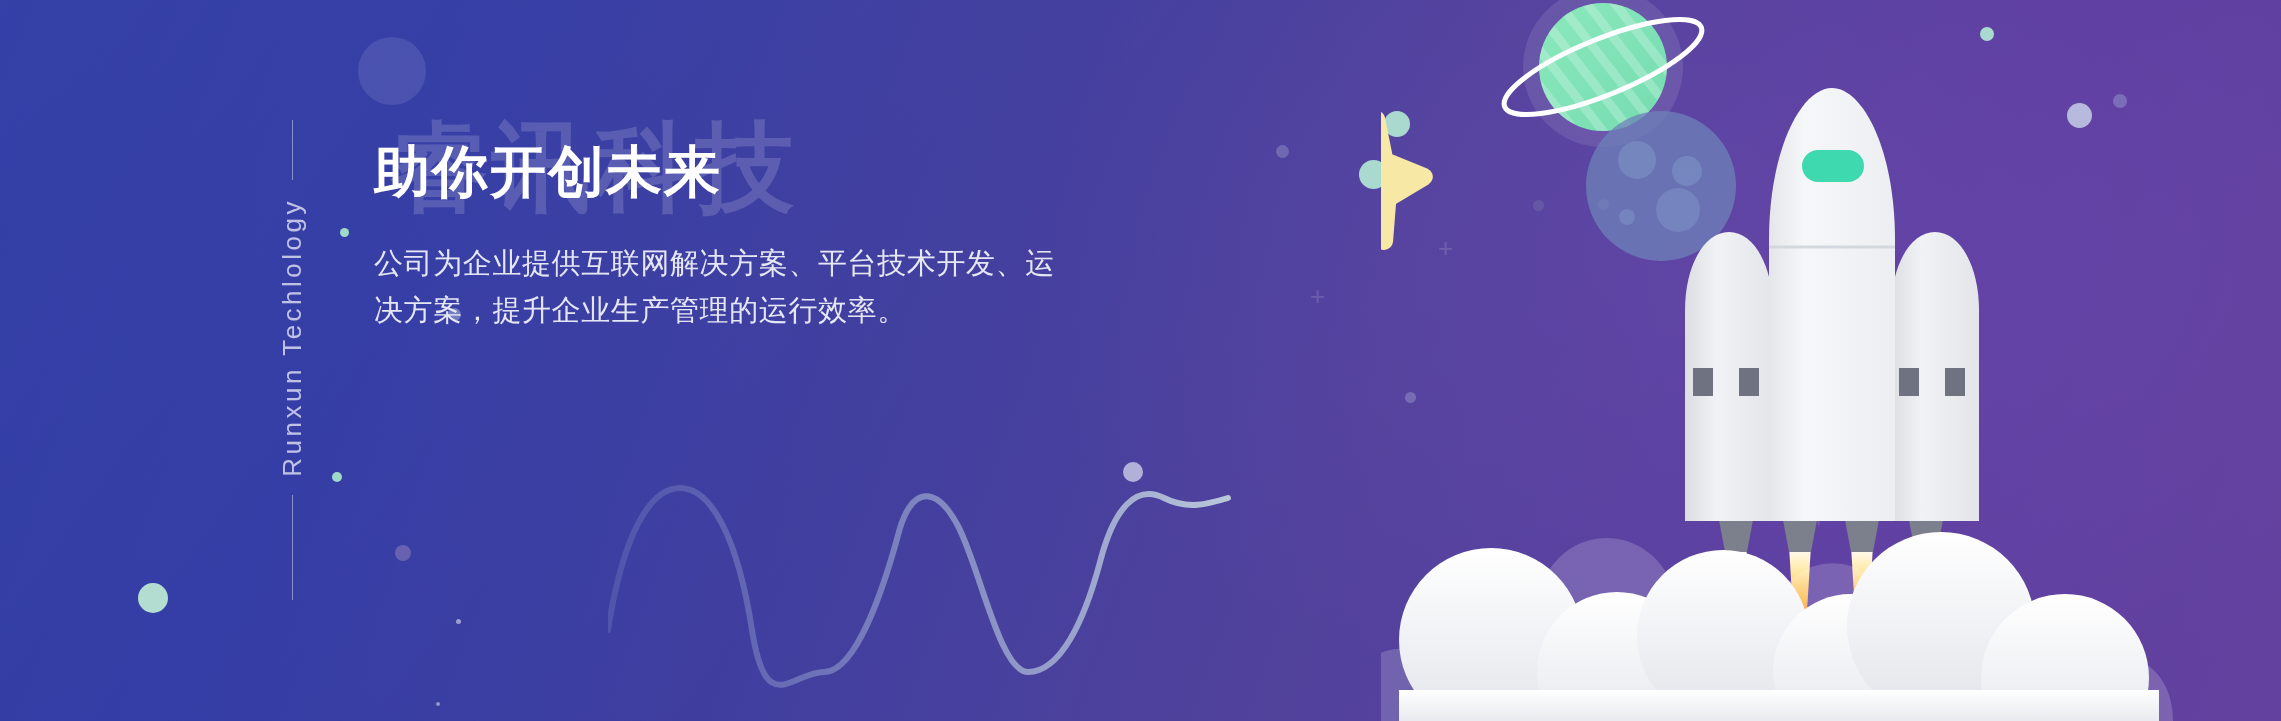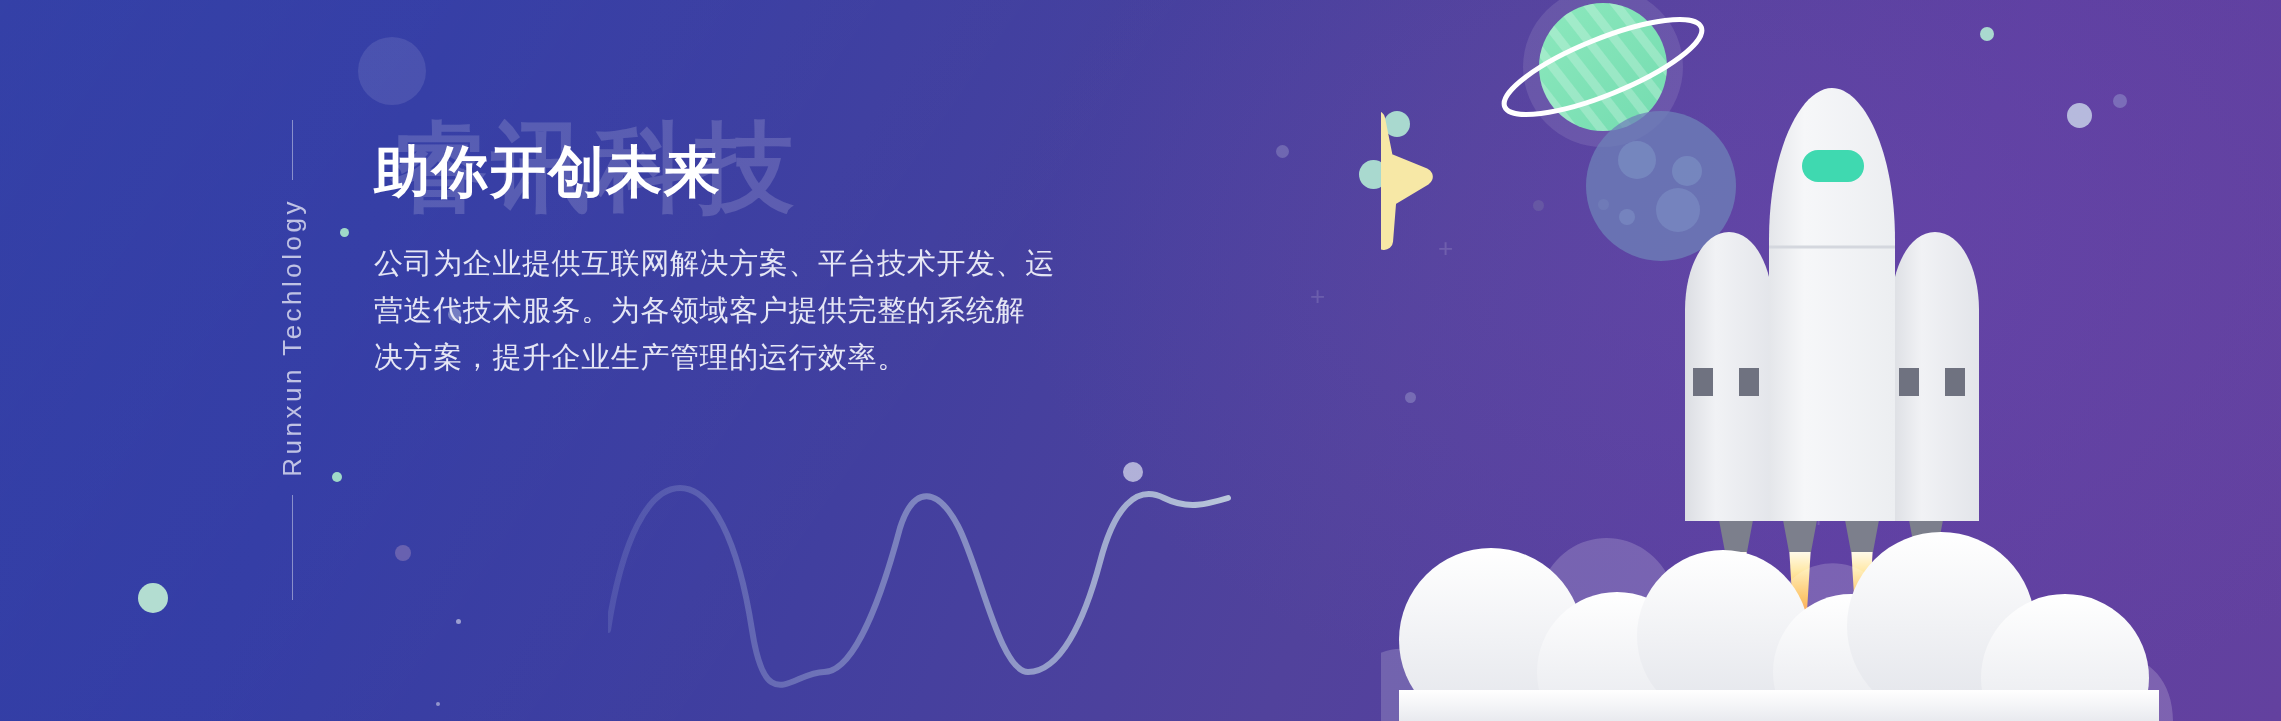--- a/index.html
+++ b/index.html
@@ -133,21 +133,20 @@
     <div class="vline top"></div>
     <div class="vtext">Runxun Techlology</div>
     <div class="vline bot"></div>
   </div>
 
   <div id="copy">
     <div id="ghost">睿讯科技</div>
     <h1 id="headline">助你开创未来</h1>
     <div id="paragraph">
       <div>公司为企业提供互联网解决方案、平台技术开发、运</div>
-      <div>营迭代技术服务。为各领域客户提供完整的系统解</div>
       <div>决方案，提升企业生产管理的运行效率。</div>
     </div>
   </div>
 
   <svg id="wave" width="640" height="220" viewBox="0 0 640 220">
     <defs>
       <linearGradient id="wgrad" x1="0" y1="0" x2="1" y2="0">
         <stop offset="0%" stop-color="#7d86c4" stop-opacity="0.30"></stop>
         <stop offset="45%" stop-color="#9aa6d0" stop-opacity="0.62"></stop>
         <stop offset="100%" stop-color="#bfcede" stop-opacity="0.95"></stop>

